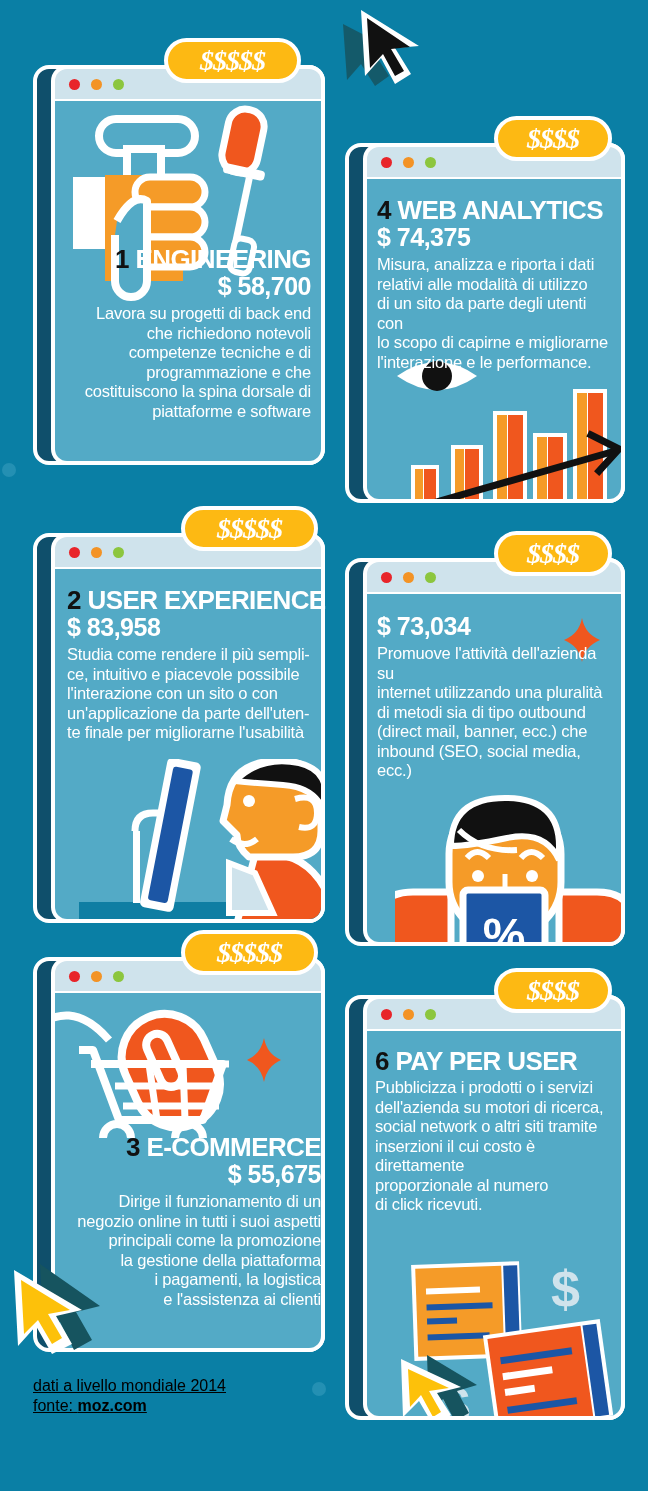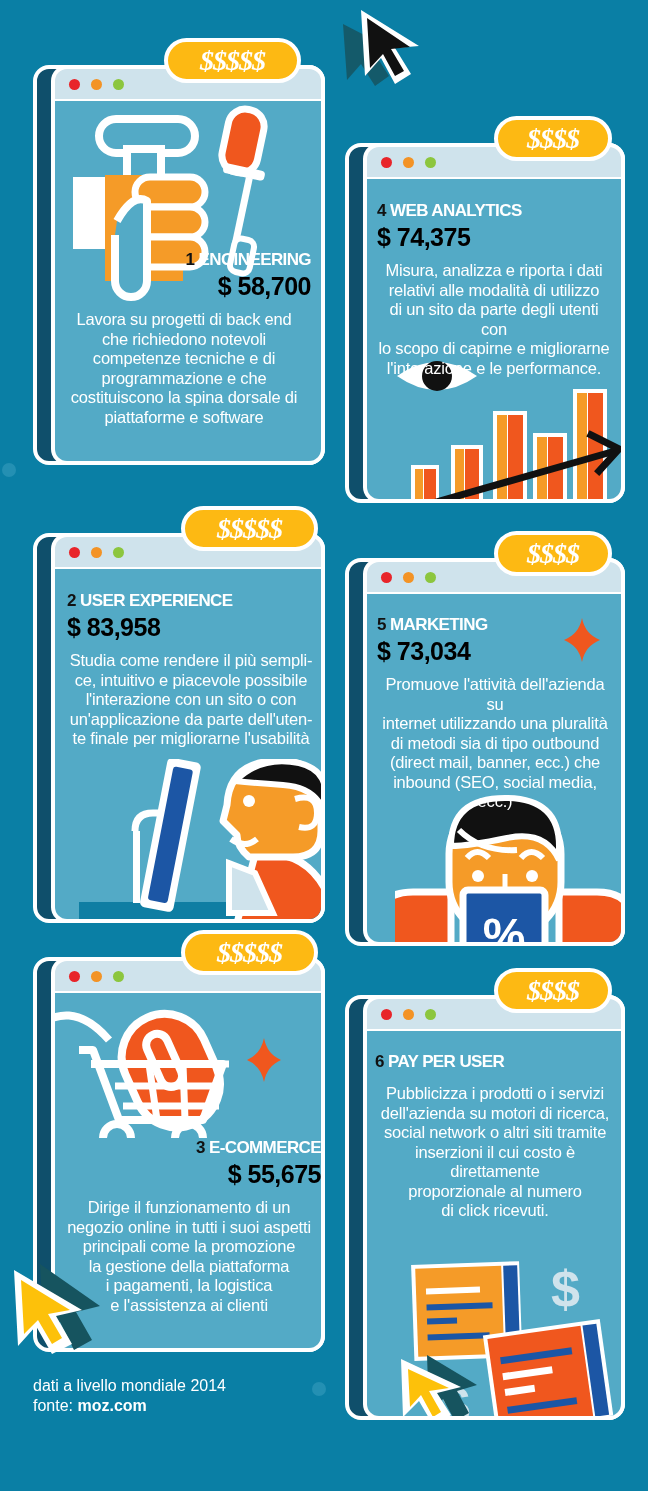--- a/index.html
+++ b/index.html
@@ -56,46 +56,45 @@
     letter-spacing:-1px;
     box-sizing:border-box;
     z-index:6;
     font-family:"Liberation Serif", serif;
   }
 
   
   .txt{position:absolute;z-index:4;color:#ffffff;}
   .txt .heading{
     font-weight:bold;
-    font-size:17px;
+    font-size:26px;
     line-height:25px;
     letter-spacing:-0.6px;
     white-space:nowrap;
   }
   .txt .heading .num{color:#111111;}
   .txt .price{
     font-weight:bold;
     font-size:25px;
     line-height:28px;
-    color:#000000;
+    color:#ffffff;
     letter-spacing:-0.5px;
   }
   .txt .desc{
     font-size:16.5px;
     line-height:19.5px;
     letter-spacing:-0.2px;
-    margin-top:10px;
+    margin-top:4px;
     white-space:pre-line;
-    text-align:center;
   }
   .right-al{text-align:right;}
   .left-al{text-align:left;}
 
   
-  .footer{position:absolute;left:33px;bottom:75px;color:#ffffff;z-index:8;}
+  .footer{position:absolute;left:33px;bottom:75px;color:#000000;z-index:8;text-decoration:underline;}
   .footer .l1{font-size:16px;line-height:20px;}
   .footer .l2{font-size:16px;line-height:20px;}
   .footer .l2 b{font-weight:bold;}
 
   svg{display:block;}
 </style>
 </head>
 <body>
 
 <div class="stage">
@@ -321,24 +320,20 @@
 
         <div style="position:absolute;left:196px;top:24px;">
           <svg width="38" height="44" viewBox="0 0 38 44">
             <path d="M19 0 Q22 16 37 22 Q22 28 19 44 Q16 28 1 22 Q16 16 19 0 Z" fill="#f0571e"></path>
           </svg>
         </div>
       </div>
     </div>
 
     <div class="txt left-al" style="left:32px;right:12px;top:54px;">
-      <div class="heading">
-        <span class="num">5</span>
-        <span>MARKETING</span>
-      </div>
       <div class="price">$ 73,034</div>
       <div class="desc">Promuove l'attività dell'azienda su
 internet utilizzando una pluralità
 di metodi sia di tipo outbound
 (direct mail, banner, ecc.) che
 inbound (SEO, social media, ecc.)</div>
     </div>
 
     <div class="badge" style="left:149px;top:-27px;width:118px;height:45px;line-height:38px;font-size:28px;">$$$$</div>
   </div>

